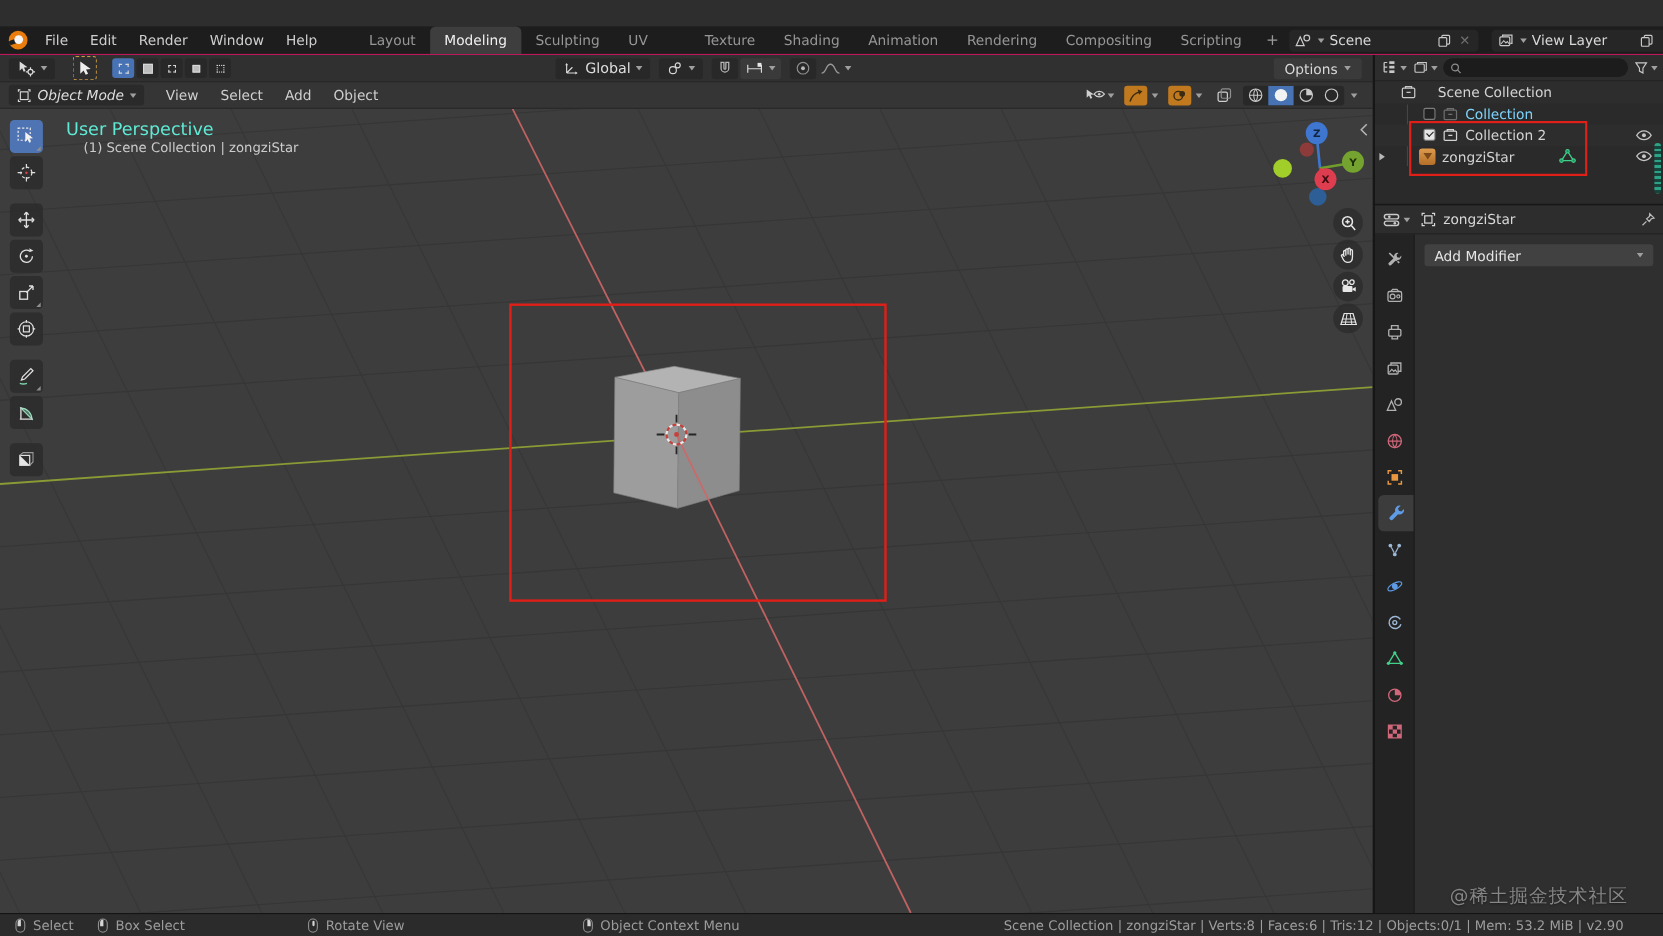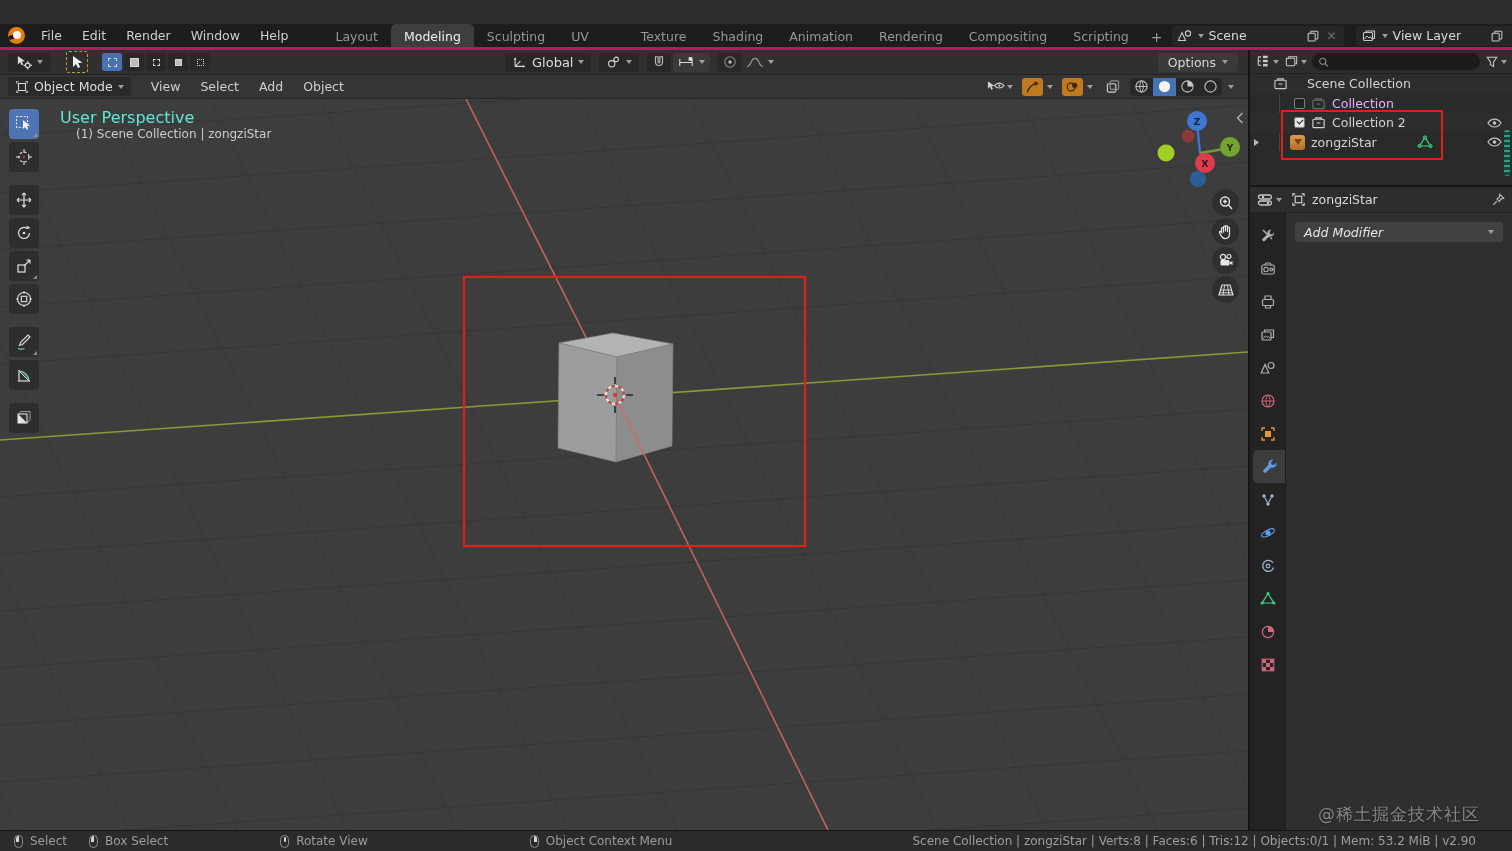--- a/index.html
+++ b/index.html
@@ -22,21 +22,21 @@
   .ic-restore { width:9px; height:9px; border:1.2px solid #333; position:relative; background:#fff; }
   .ic-restore::before { content:""; position:absolute; left:2px; top:-4px; width:9px; height:9px;
                         border:1.2px solid #333; border-left:none; border-bottom:none; }
   .ic-close { position:relative; width:11px; height:11px; }
   .ic-close::before, .ic-close::after { content:""; position:absolute; left:5px; top:0; width:1.4px; height:15px; background:#333; }
   .ic-close::before { transform:rotate(45deg); }
   .ic-close::after { transform:rotate(-45deg); }
 
   
   .topbar { position:absolute; left:0; top:24px; width:100%; height:26px; background:#1d1d1d;
-            display:flex; align-items:center; border-bottom:3px solid #be185d; }
+            display:flex; align-items:center; border-bottom:1px solid #be185d; }
   .blender-icon { width:17px; height:17px; margin-left:8px; border-radius:50%; background:#e87d0d; position:relative; flex:none; }
   .blender-icon::after { content:""; position:absolute; left:5px; top:4px; width:8px; height:8px; background:#f5f5f5; border-radius:50%; }
   .blender-icon::before { content:""; position:absolute; left:0px; top:8px; width:9px; height:4px; background:#1d1d1d; border-radius:2px; transform:rotate(-18deg); }
   .menus { display:flex; margin-left:6px; }
   .menu-item { padding:0 10px; line-height:25px; color:#cfcfcf; font-size:12.5px; cursor:default; }
   .tabs { display:flex; margin-left:24px; height:100%; align-items:stretch; }
   .tab { padding:0 13px; line-height:26px; color:#979797; font-size:12.5px; border-radius:5px 5px 0 0; }
   .tab.active { background:#3e3e3e; color:#f0f0f0; }
   .tab-add { padding:0 9px; line-height:26px; color:#9a9a9a; font-size:14px; }
   .top-right { margin-left:auto; display:flex; gap:12px; margin-right:5px; }
@@ -97,21 +97,21 @@
                 border-left:2px solid #161616; display:flex; flex-direction:column; }
   .outliner-header { height:24px; background:#2d2d2d; display:flex; align-items:center; gap:5px;
                      padding:0 5px; border-bottom:1px solid #222; }
   .searchbox { flex:1; height:17px; background:#1c1c1c; border-radius:9px; display:flex; align-items:center;
                padding:0 6px; gap:4px; }
   .searchbox input { background:transparent; border:none; outline:none; color:#ccc; width:100%; font-size:12px; }
   .outliner-body { position:relative; height:111px; background:#2a2a2a; }
   .orow { height:19.5px; display:flex; align-items:center; font-size:12.5px; color:#d3d3d3; position:relative; }
   .orow.alt { background:#2d2d2d; }
   .orow .lbl { margin-left:19px; }
-  .orow.disabled .lbl { color:#f0abfc; }
+  .orow.disabled .lbl { color:#7dd3fc; }
   .chk { width:11px; height:11px; border:1px solid #7d7d7d; border-radius:2px; background:#222; flex:none; }
   .chk.checked { background:#e6e6e6; position:relative; }
   .chk.checked::after { content:""; position:absolute; left:2px; top:1px; width:5px; height:3px;
                         border-left:1.6px solid #222; border-bottom:1.6px solid #222; transform:rotate(-45deg); }
   .meshobj-icon { width:15px; height:15px; border-radius:3px; background:linear-gradient(#dd9b4e,#b56f28);
                   display:flex; align-items:center; justify-content:center; flex:none; }
   .meshobj-icon i { width:0; height:0; border-left:4px solid transparent; border-right:4px solid transparent;
                     border-top:6px solid #7c4a16; }
   .treeline { position:absolute; left:29px; top:21px; width:1px; height:56px; background:#454545; }
   .red-annot-outliner { position:absolute; left:31px; top:36px; width:162px; height:50px;
@@ -124,21 +124,21 @@
   .properties { flex:1; display:flex; flex-direction:column; background:#2f2f2f; }
   .props-header { height:26px; background:#2d2d2d; border-bottom:1px solid #232323; display:flex;
                   align-items:center; padding:0 7px; gap:9px; }
   .props-header .crumbtxt { color:#d8d8d8; font-size:12.5px; }
   .pin { margin-left:auto; }
   .props-body { flex:1; display:flex; }
   .props-tabs { width:36px; background:#232323; border-right:1px solid #1c1c1c; padding-top:6px;
                 display:flex; flex-direction:column; }
   .ptab { height:33px; display:flex; align-items:center; justify-content:center; }
   .ptab.active { background:#3c3c3c; border-radius:5px 0 0 5px; margin-left:3px; }
-  .props-content { flex:1; padding:9px 9px;font-style:italic; }
+  .props-content { flex:1; padding:9px 9px; }
   .add-modifier { height:20px; background:#414141; border-radius:3px; display:flex; align-items:center;
                   padding:0 9px; color:#e6e6e6; font-size:12.5px; }
   .add-modifier .chv { margin-left:auto; }
 
   
   .statusbar { position:absolute; left:0; top:830px; width:100%; height:21px; background:#2b2b2b;
                border-top:1px solid #141414; display:flex; align-items:center; color:#9c9c9c; font-size:12px; }
   .hint { display:flex; align-items:center; gap:7px; }
   .mico { width:9px; height:13px; border:1px solid #8f8f8f; border-radius:4.5px; position:relative; flex:none; }
   .mico span { position:absolute; background:#d6d6d6; }
@@ -291,21 +291,21 @@
         </div>
       </div>
 
       <div class="optionsbtn">
         <span>Options</span>
         <i class="chv"></i>
       </div>
     </div>
 
     <div class="vheader">
-      <div class="pill" style="margin-left:8px;background:#2a2a2a;">
+      <div class="pill" style="margin-left:8px;background:#2a2a2a;font-style:italic;">
         <svg width="14" height="14" viewBox="0 0 16 16">
           <rect x="4" y="4" width="8" height="8" fill="none" stroke="#d8d8d8" stroke-width="1.2"></rect>
           <path d="M2 4V2h2M12 2h2v2M14 12v2h-2M4 14H2v-2" stroke="#d8d8d8" stroke-width="1.2" fill="none"></path>
         </svg>
         <span style="color:#dedede;font-size:12.5px;">Object Mode</span>
         <i class="chv"></i>
       </div>
       <div class="vh-menus">
         <div class="menu-item">View</div>
         <div class="menu-item">Select</div>

